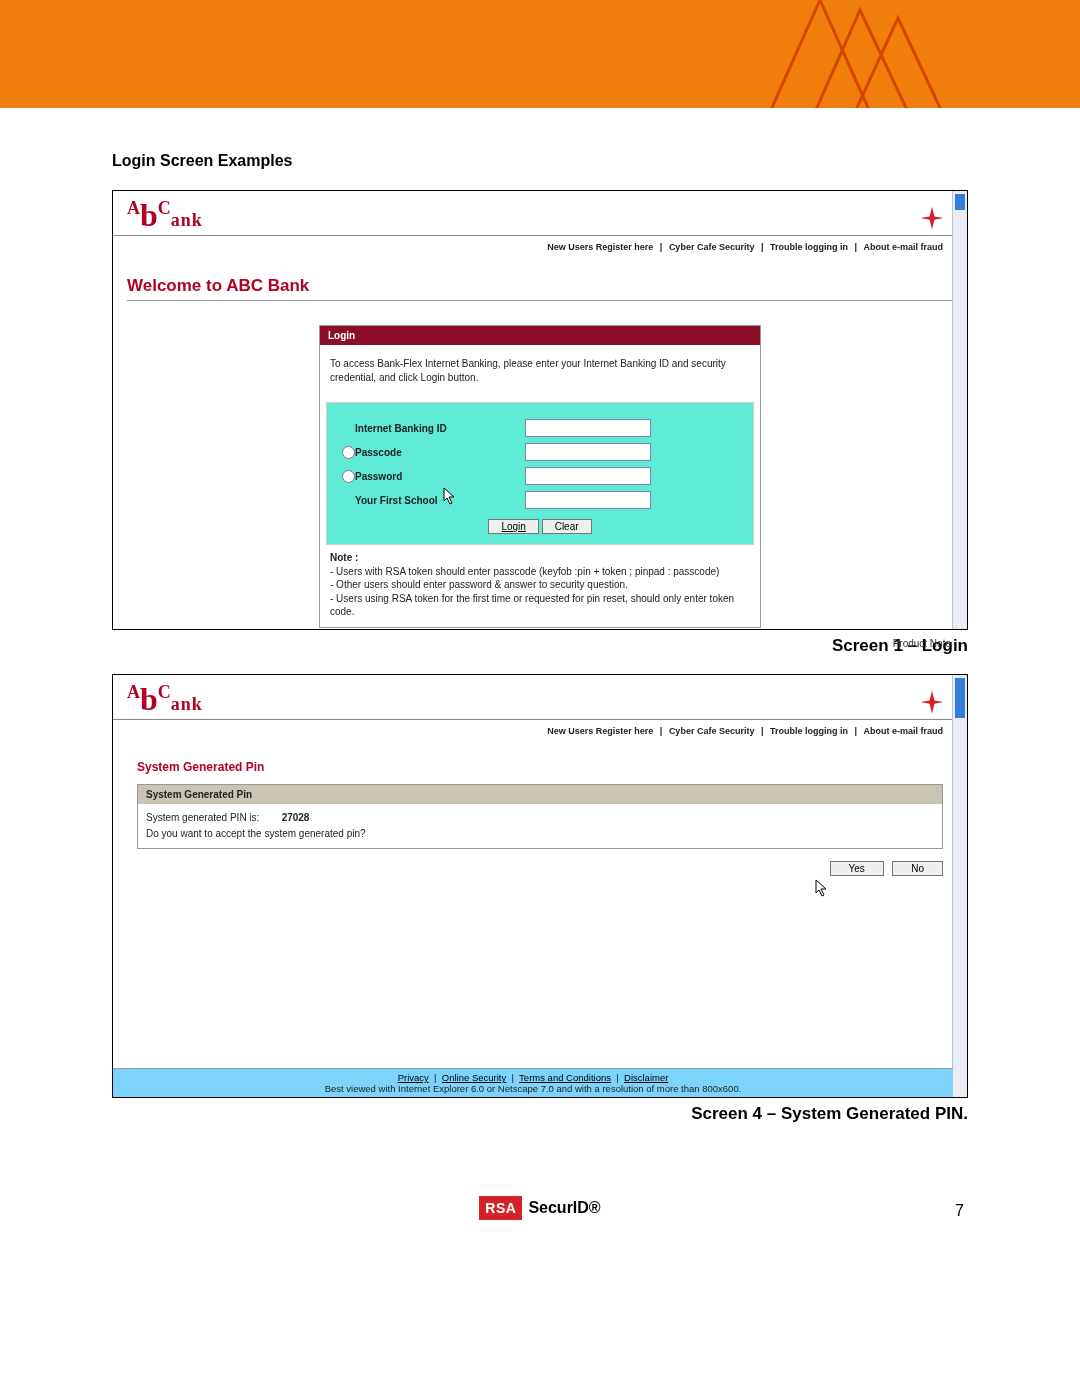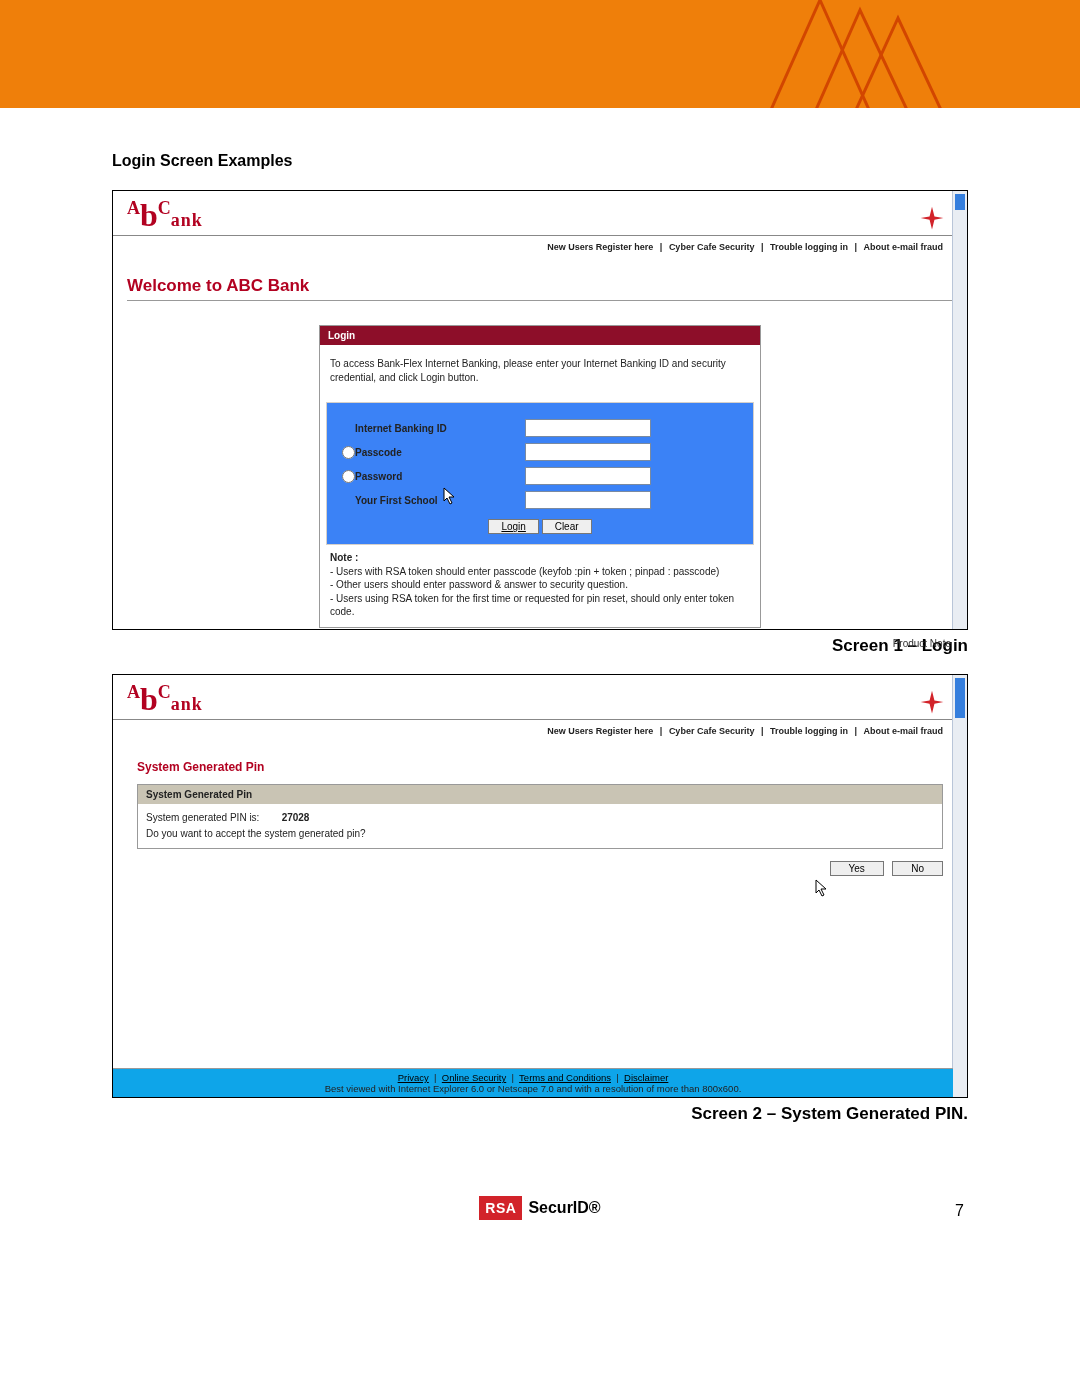--- a/index.html
+++ b/index.html
@@ -15,31 +15,31 @@
   .header-row{display:flex;align-items:flex-end;justify-content:space-between;padding:8px 22px 4px 14px}
   .red-star{width:26px;height:26px}
   .toplinks{border-top:1px solid #888;text-align:right;padding:6px 20px 24px;font-weight:bold;color:#222;font-size:9px}
   .toplinks span{padding:0 4px}
   .welcome{color:#b20221;font-size:17px;font-weight:bold;padding:0 14px 4px}
   .welcome-hr{border:none;border-top:1px solid #999;margin:0 14px 24px}
   
   .login-wrap{width:440px;margin:0 auto 8px;border:1px solid #999;background:#fff}
   .login-hd{background:#8d0e29;color:#fff;font-weight:bold;padding:4px 8px}
   .login-wrap .blurb{padding:12px 10px;line-height:1.35}
-  .field-area{background:#3b82f6;border:1px solid #d5d0ca;margin:6px;padding:10px}
+  .field-area{background:#5eead4;border:1px solid #d5d0ca;margin:6px;padding:10px}
   .field-row{display:flex;align-items:center;margin:6px 0}
   .field-row .rad{width:18px}
   .field-row .lbl{width:170px;font-weight:bold}
   .field-row input[type=text]{width:120px;height:14px;border:1px solid #7a8aa0;background:#fff}
   .btn{background:#efefef;border:1px solid #777;padding:1px 12px;font-size:10px;font-family:inherit}
   .btnrow{text-align:center;margin-top:10px}
   .notes{padding:0 10px 8px;line-height:1.35}
   .prod-note{text-align:right;padding:2px 16px 40px;color:#333}
   
-  .ftr{border-top:1px solid #999;text-align:center;font-size:9.5px;padding:3px 0;background:#0ea5e9}
+  .ftr{border-top:1px solid #999;text-align:center;font-size:9.5px;padding:3px 0;background:#7dd3fc}
   .ftr a{color:#000;text-decoration:underline}
   .statusbar{border-top:1px solid #999;background:#ece9d8;display:flex;align-items:center;padding:2px 6px;font-size:10px;color:#333}
   .statusbar .left{flex:1;display:flex;align-items:center;gap:4px}
   .statusbar .right{display:flex;align-items:center;gap:4px}
   .sb-icon{width:12px;height:12px;display:inline-block}
   
   .sysbox{margin:0 24px}
   .syshead{color:#b20221;font-weight:bold;font-size:12px;padding:0 0 10px}
   .systab{border:1px solid #999}
   .systab-h{background:#c9c4b4;font-weight:bold;padding:4px 8px}
@@ -217,21 +217,21 @@
     <div style="position:absolute;left:0;right:14px;bottom:0">
       <div class="ftr">
         <a>Privacy</a> &nbsp;|&nbsp;
         <a>Online Security</a> &nbsp;|&nbsp;
         <a>Terms and Conditions</a> &nbsp;|&nbsp;
         <a>Disclaimer</a><br>
         <span>Best viewed with Internet Explorer 6.0 or Netscape 7.0 and with a resolution of more than 800x600.</span>
       </div>
     </div>
   </div>
-  <div class="caption">Screen 2 – System Generated PIN.</div>
+  <div class="caption">Screen 4 – System Generated PIN.</div>
 </div>
 
 <div class="page-footer-wrap">
   <div class="page-footer">
     <span></span>
     <span class="rsa-badge">
       <span class="rsa-box">RSA</span>
       <span class="securid"><b>SecurID®</b></span>
     </span>
     <span></span>

